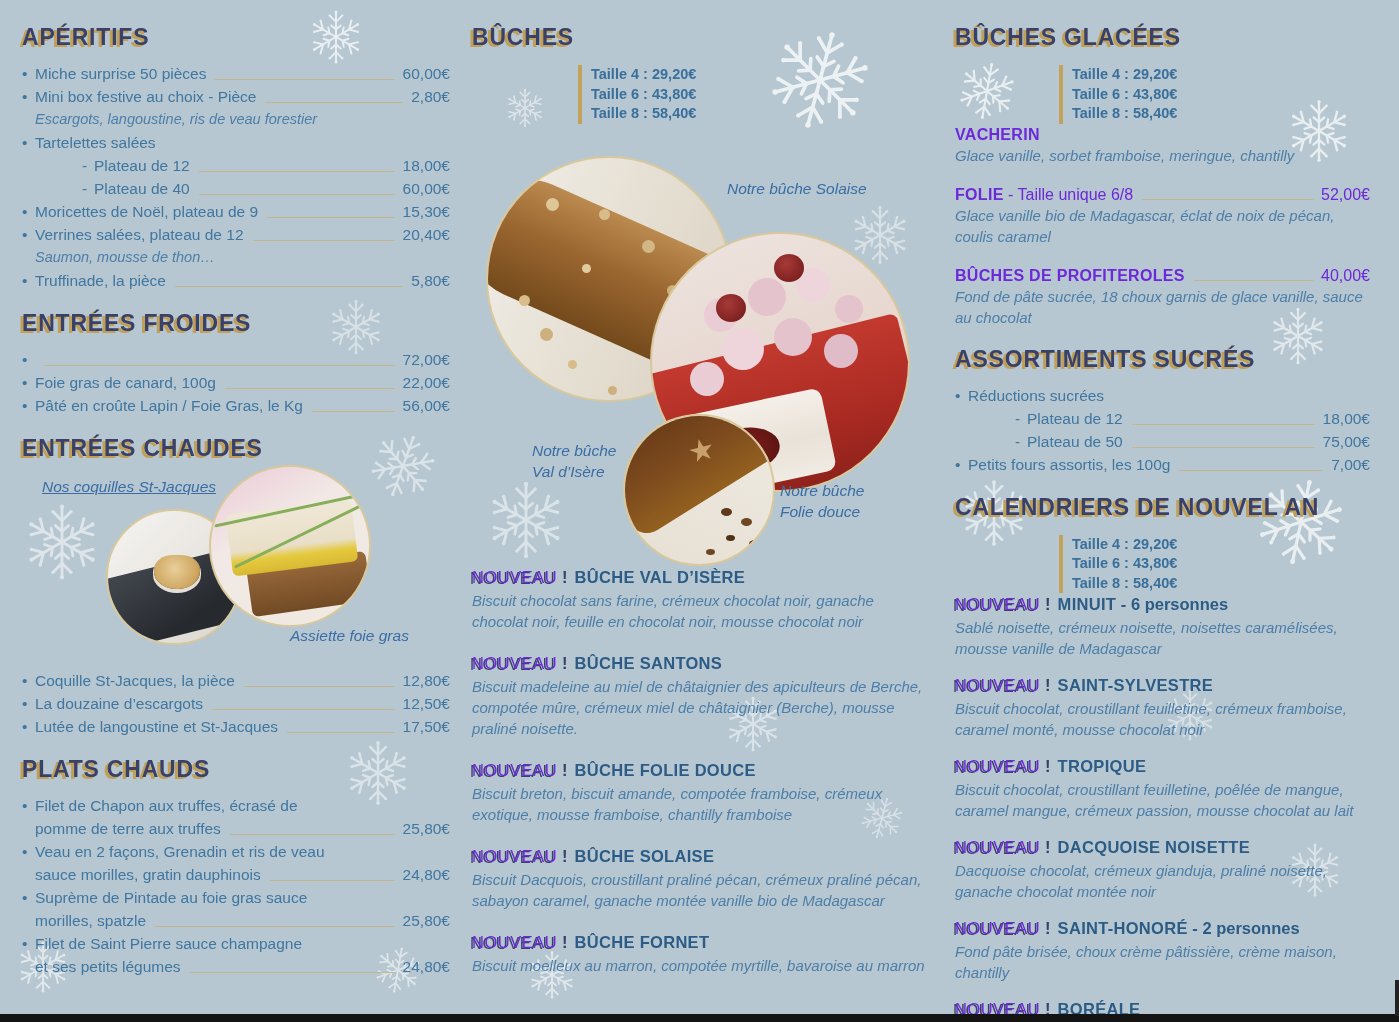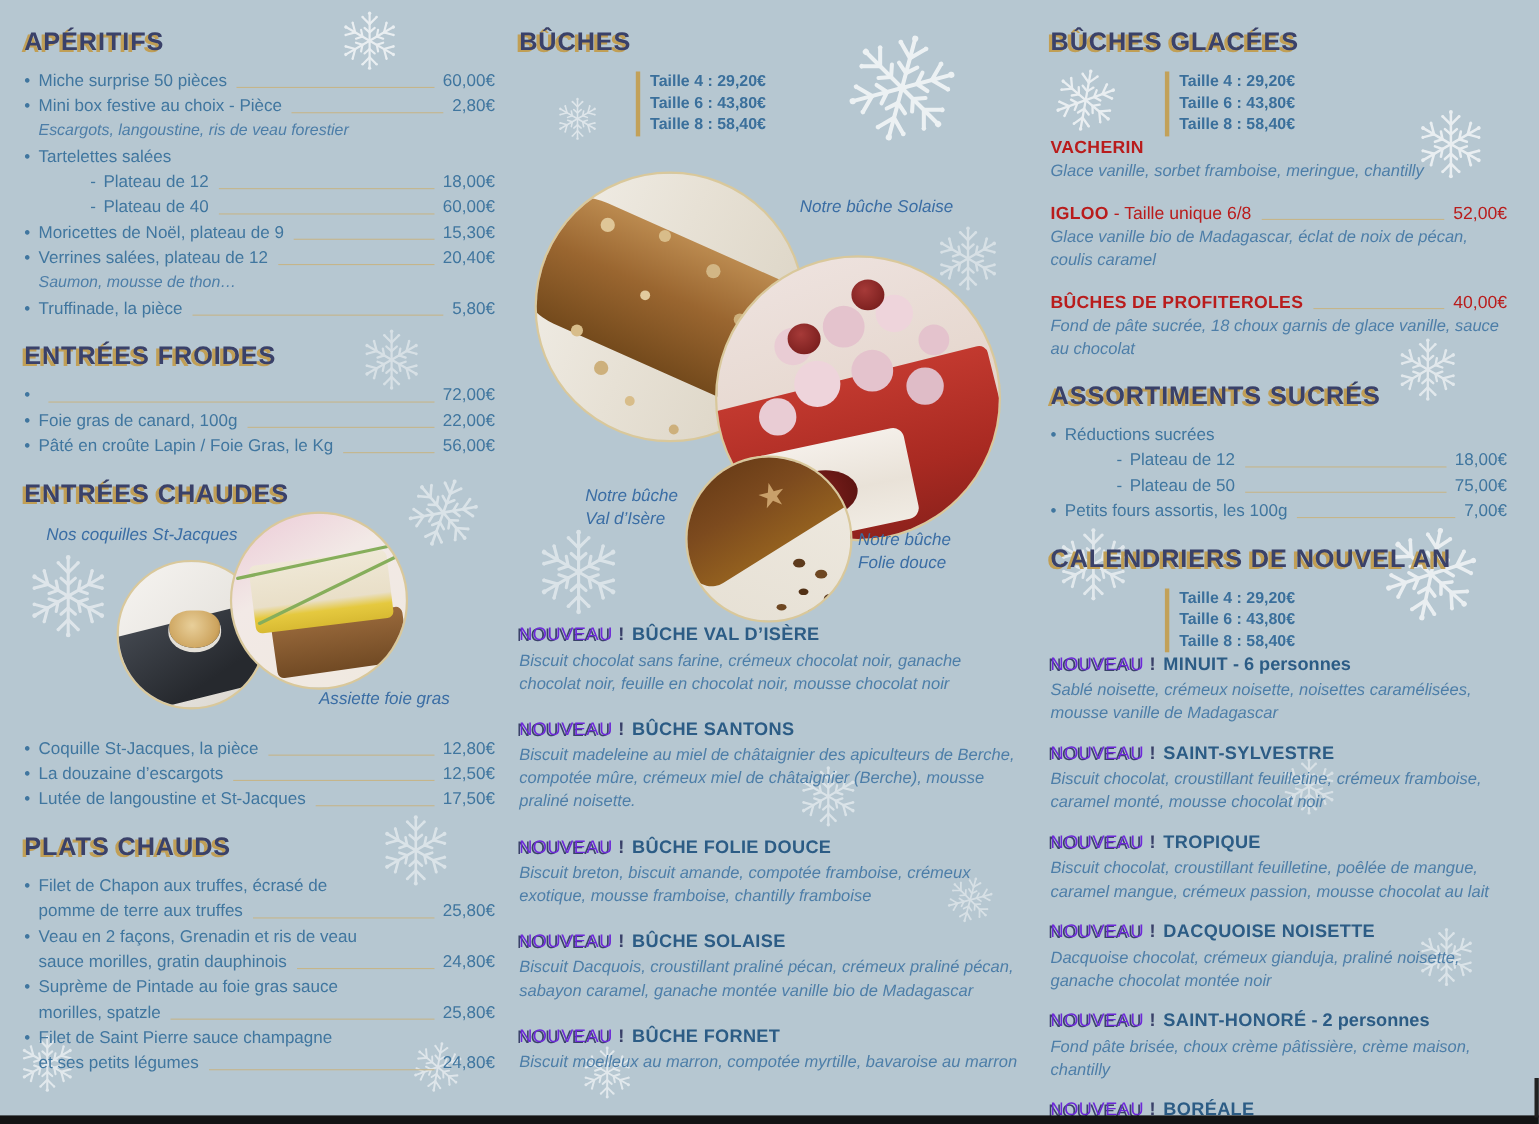--- a/index.html
+++ b/index.html
@@ -31,38 +31,38 @@
   .note{font-style:italic;color:#4d7ea8;font-size:14.5px;line-height:20px;margin:1px 0 2px 13px;}
   .sub .row{padding-left:60px;}
   .dash{width:12px;flex:none;}
   .cont{padding-left:13px;}
   
   .sizes{border-left:4px solid #c2a159;padding-left:9px;margin:14px 0 0 106px;}
   #col-right .sizes{margin-left:104px;}
   .size-line{font-size:14.5px;font-weight:bold;color:#3a6f9b;line-height:19.5px;white-space:nowrap;}
   
   .bolditem{margin-bottom:18px;}
-  .bolditem .brow{display:flex;font-size:16px;line-height:21px;color:#b91c1c;}
+  .bolditem .brow{display:flex;font-size:16px;line-height:21px;color:#6d28d9;}
   .bold-title{font-weight:bold;letter-spacing:.3px;white-space:nowrap;}
   .bold-suffix{font-weight:normal;white-space:pre;}
   .desc{font-style:italic;color:#4d7ea8;font-size:15px;line-height:21px;}
   
   .nouveau{margin-bottom:15px;}
   #col-mid .nouveau{margin-bottom:20px;}
   .nvrow{font-size:16.5px;line-height:22px;margin-bottom:2px;}
   .nv-gold{font-weight:400;color:#6d28d9;letter-spacing:.5px;text-shadow:-2px 1px 0 #3a4169;}
   .nv-bang{font-weight:800;color:#3a4169;margin:0 7px 0 5px;}
   .nv-title{font-weight:bold;color:#2c5c85;letter-spacing:.3px;}
   .nv-suffix{font-weight:bold;color:#2c5c85;white-space:pre;}
   
   .pc{position:absolute;border-radius:50%;overflow:hidden;border:2px solid #d9c89b;}
   .caption{position:absolute;font-style:italic;color:#3a6da4;font-size:15.5px;line-height:21px;text-align:left;white-space:nowrap;z-index:5;}
   
   .photos-left{position:relative;height:196px;margin-top:2px;}
-  .cap-tl{left:20px;top:3px;}
+  .cap-tl{left:20px;top:3px;text-decoration:underline;}
   .cap-br{left:268px;top:152px;}
   .pc-coquille{left:84px;top:36px;width:132px;height:132px;
     background:linear-gradient(135deg,#f6f4f1 0%,#e8e5e0 55%,#d9d5cd 100%);}
   .pc-coquille .slate{position:absolute;left:-18px;top:52px;width:170px;height:72px;
     background:linear-gradient(160deg,#454a52,#26292e 70%);transform:rotate(-14deg);border-radius:4px;}
   .pc-coquille .scallop{position:absolute;left:46px;top:44px;width:46px;height:34px;border-radius:50% 50% 60% 60%;
     background:radial-gradient(circle at 45% 40%,#e8cf9a,#cda45e 70%,#9e7438);box-shadow:0 3px 0 1px #e4e0d8;}
   .pc-foie{left:187px;top:-8px;width:158px;height:158px;
     background:linear-gradient(150deg,#ecc9d7 0%,#f2e9e6 38%,#efe9df 100%);}
   .pc-foie .toast{position:absolute;left:38px;top:92px;width:120px;height:50px;transform:rotate(-8deg);
@@ -441,21 +441,21 @@
       <div class="size-line">Taille 8 : 58,40€</div>
     </div>
     <div class="bolditem">
       <div class="brow">
         <span class="bold-title">VACHERIN</span>
       </div>
       <div class="desc">Glace vanille, sorbet framboise, meringue, chantilly</div>
     </div>
     <div class="bolditem">
       <div class="brow">
-        <span class="bold-title">IGLOO</span>
+        <span class="bold-title">FOLIE</span>
         <span class="bold-suffix"> - Taille unique 6/8</span>
         <span class="leader"></span>
         <span class="price">52,00€</span>
       </div>
       <div class="desc">Glace vanille bio de Madagascar, éclat de noix de pécan, coulis caramel</div>
     </div>
     <div class="bolditem">
       <div class="brow">
         <span class="bold-title">BÛCHES DE PROFITEROLES</span>
         <span class="leader"></span>

